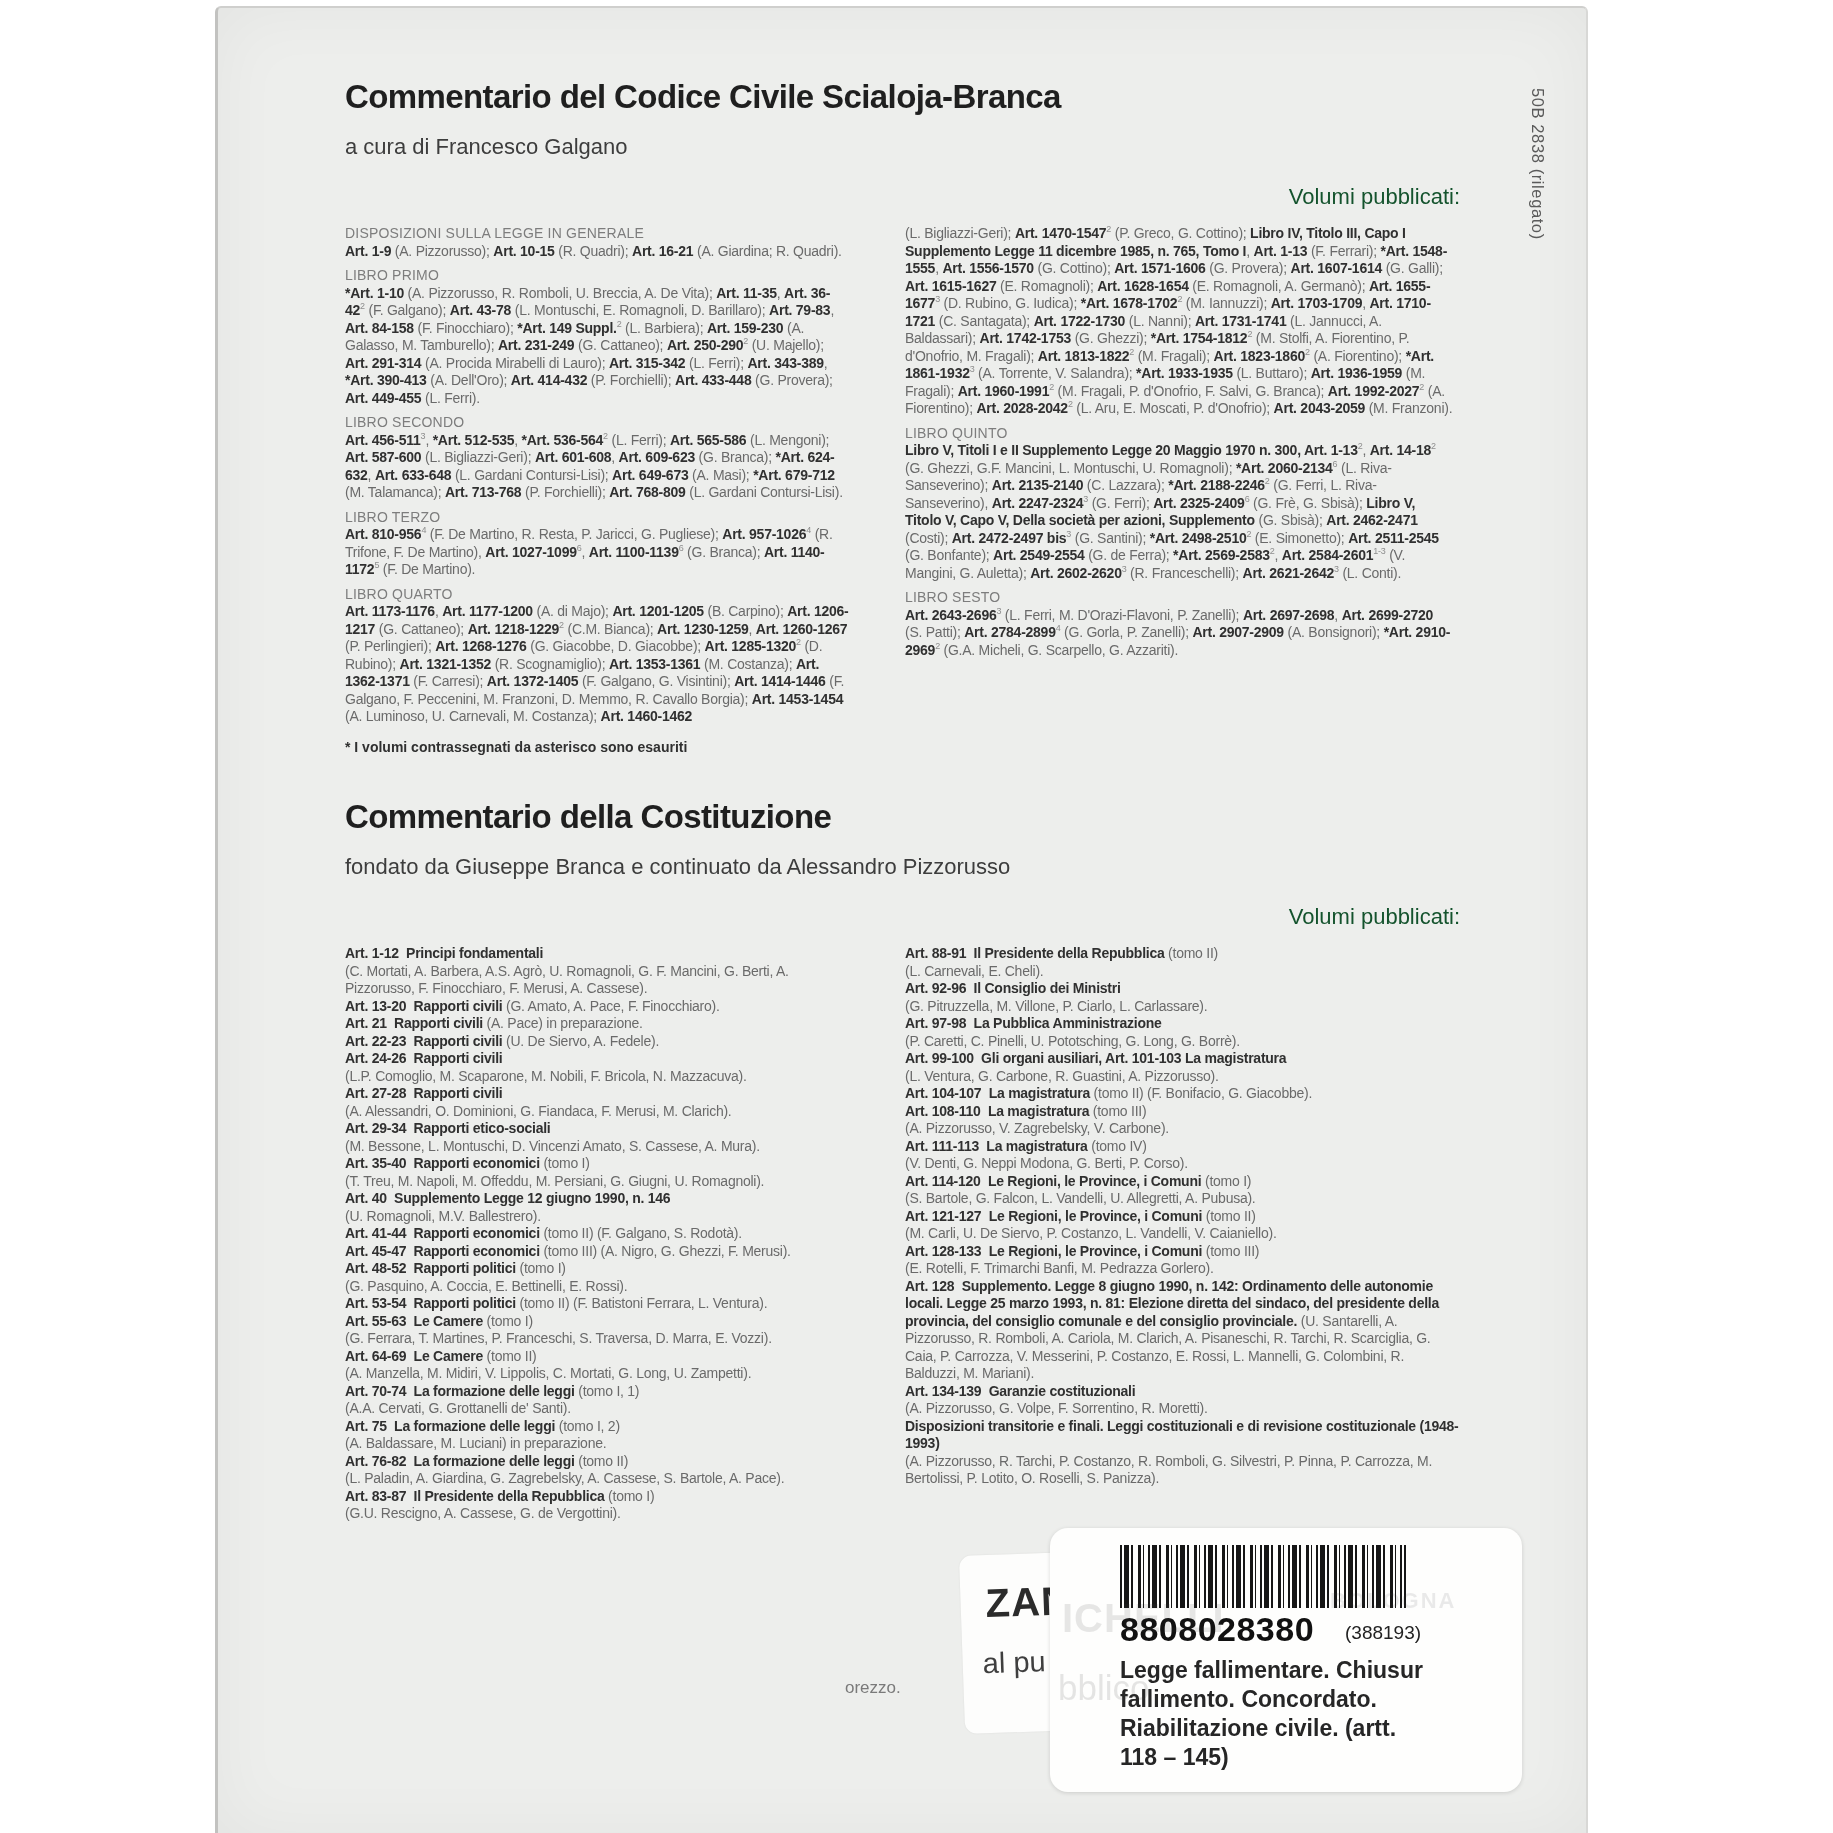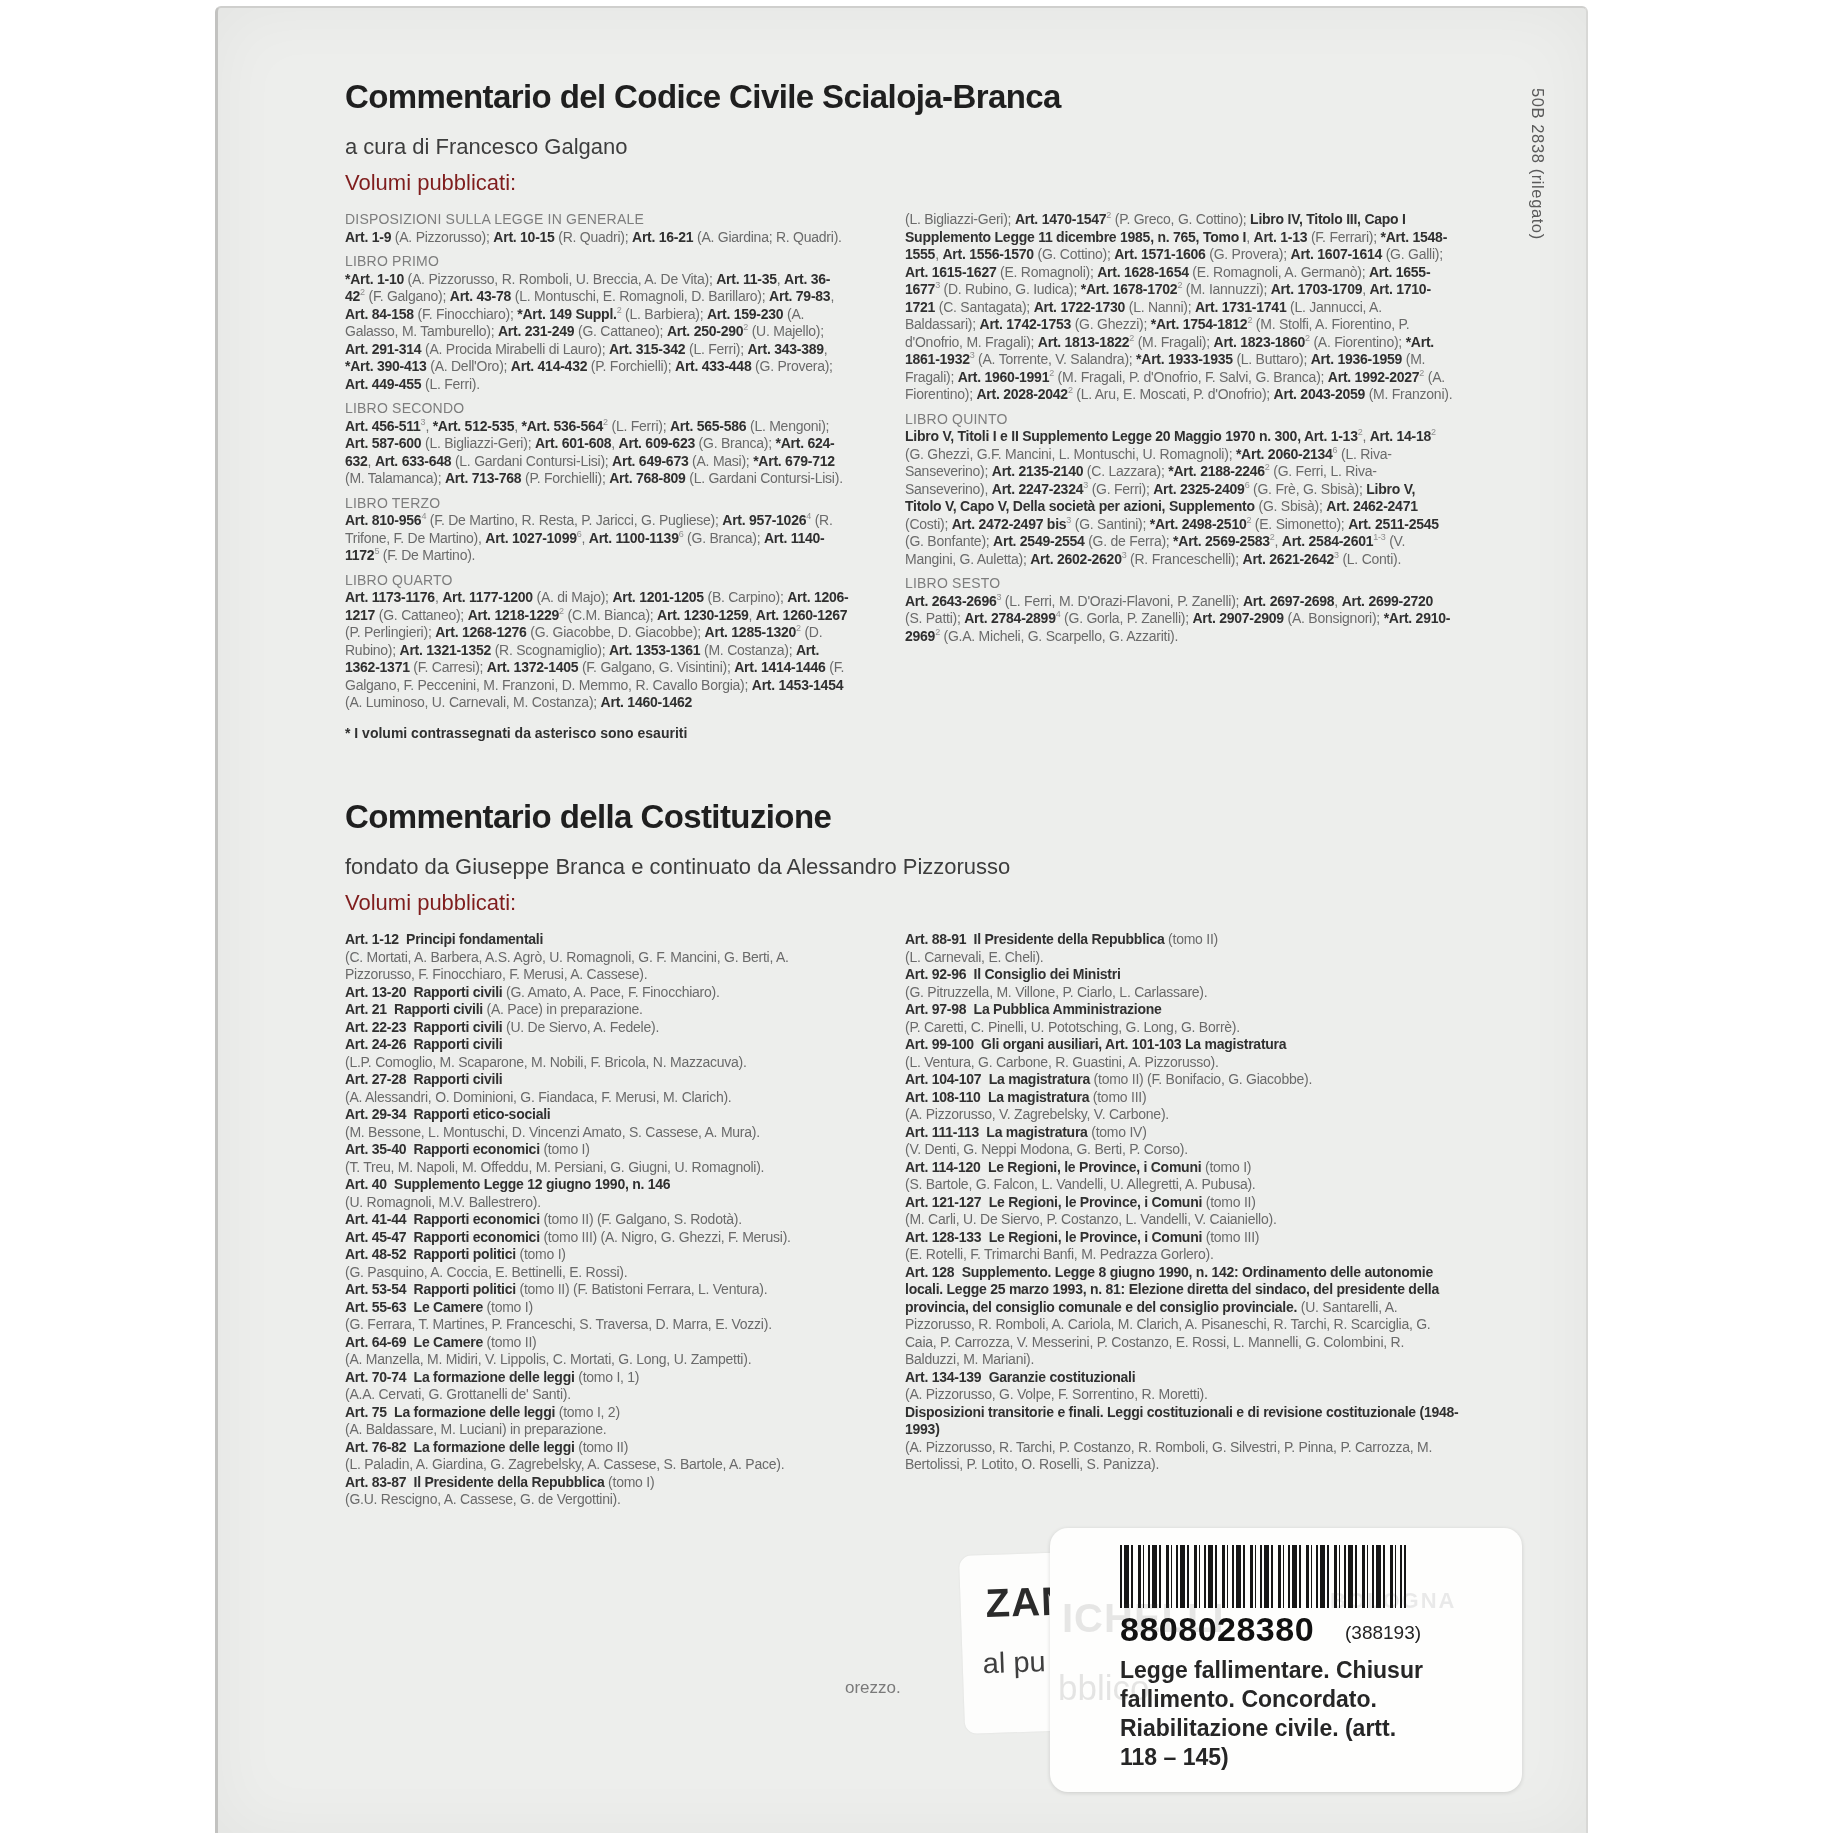--- a/index.html
+++ b/index.html
@@ -6,21 +6,21 @@
   body{width:1833px;height:1833px;position:relative;overflow:hidden;
        font-family:"Liberation Sans","DejaVu Sans",sans-serif;}
   .page{position:absolute;inset:0;background:#ffffff;}
   .cover{position:absolute;left:215px;top:6px;width:1368px;height:1827px;
          background:#edeeec;border-left:3px solid #c2c2c0;border-top:2px solid #cfcfcd;
          border-right:2px solid #d8d8d6;border-radius:6px 6px 0 0;
          box-shadow:inset 0 0 70px rgba(0,0,0,0.045);}
   .section{position:absolute;width:1115px;}
   .sec-title{font-size:33px;font-weight:700;color:#1f1f1f;letter-spacing:-0.6px;margin:0;}
   .sec-sub{font-size:22px;color:#3d3d3d;margin-top:18px;}
-  .sec-vol{font-size:22px;color:#7f1d1d;margin-top:10px;}
+  .sec-vol{font-size:22px;color:#14532d;margin-top:24px;text-align:right;}
   .cols{position:relative;margin-top:15px;}
   .col-l{width:505px;}
   .col-r{position:absolute;left:560px;top:0;width:548px;}
   .g-head{font-size:14px;color:#7d7d7d;letter-spacing:0.2px;margin-top:7px;line-height:17.5px;}
   .g-text,.e-head,.e-body{font-size:14px;line-height:17.5px;letter-spacing:-0.25px;color:#6a6a6a;}
   .g-text b,.e-head b,.footnote{color:#303030;}
   sup{font-size:9px;color:#8d8d8d;font-weight:400;line-height:0;}
   .footnote{font-size:14px;font-weight:700;margin-top:13px;line-height:17.5px;}
   .entry{margin:0;}
   .e-head{font-weight:400;}

